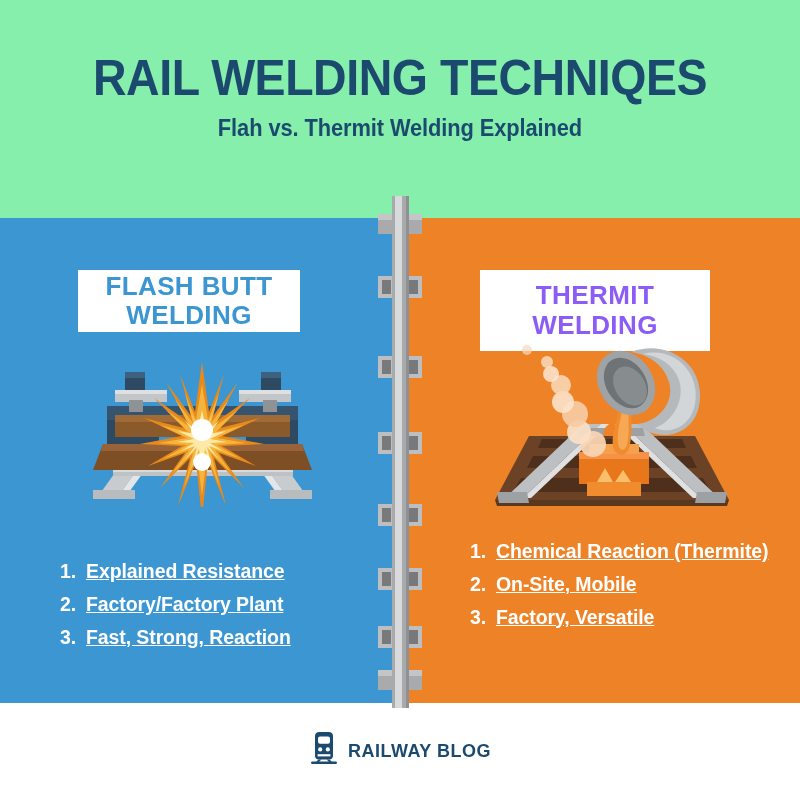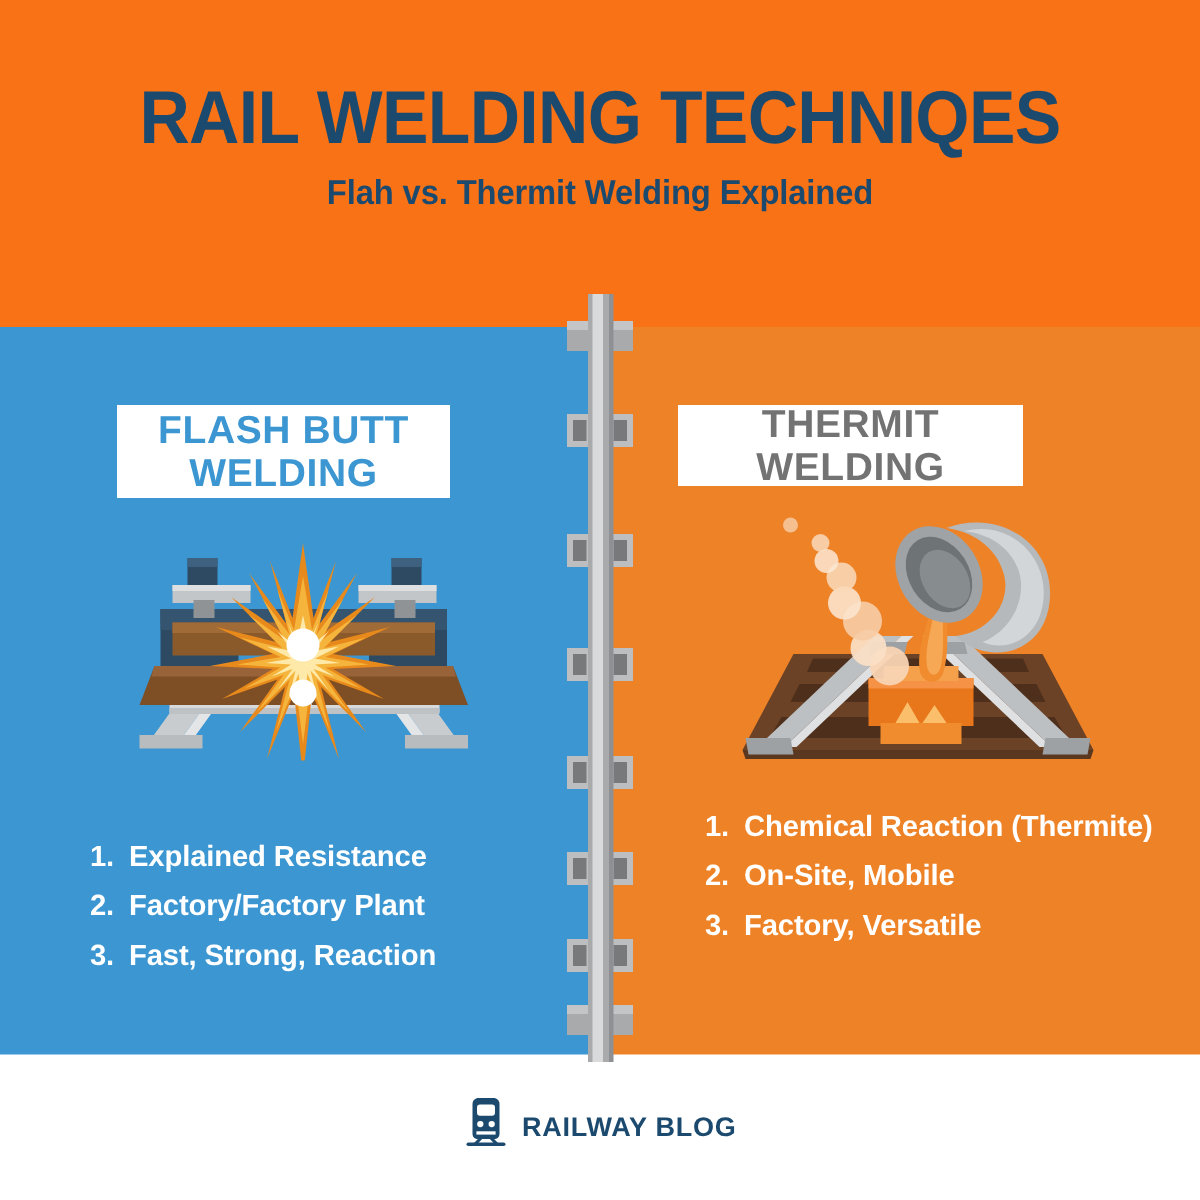--- a/index.html
+++ b/index.html
@@ -15,21 +15,21 @@
     overflow: hidden;
     font-family: "Liberation Sans", sans-serif;
   }
 
   
   .header {
     position: absolute;
     top: 0; left: 0;
     width: 800px;
     height: 218px;
-    background: #f97316;
+    background: #86efac;
     text-align: center;
   }
   .main-title {
     position: absolute;
     top: 52px; left: 0; width: 800px;
     font-size: 50px;
     font-weight: bold;
     letter-spacing: -0.5px;
     color: #1C4A6E;
     line-height: 1.05;
@@ -68,23 +68,23 @@
     font-size: 26px;
     letter-spacing: 0.4px;
     margin-top: 20px;
   }
   .label-left {
     left: 78px; top: 250px;
     width: 222px; height: 62px;
     color: #3B96D2;
   }
   .label-right {
-    left: 452px; top: 250px;
-    width: 230px; height: 54px;
-    color: #737373;
+    left: 480px; top: 250px;
+    width: 230px; height: 81px;
+    color: #8b5cf6;
   }
 
   
   .illus {
     position: absolute;
   }
   .illus-left  { left: 85px;  top: 352px; width: 235px; height: 155px; }
   .illus-right { left: 483px; top: 340px; width: 258px; height: 168px; }
 
   
@@ -102,20 +102,21 @@
     align-items: flex-start;
     margin-bottom: 9px;
   }
   .feature-num {
     width: 26px;
     flex: none;
   }
   .feature-text {
     flex: 1;
     line-height: 1.22;
+    text-decoration: underline;
   }
 
   
   .rail-divider {
     position: absolute;
     left: 374px;
     top: 196px;
     width: 52px;
     height: 512px;
   }

